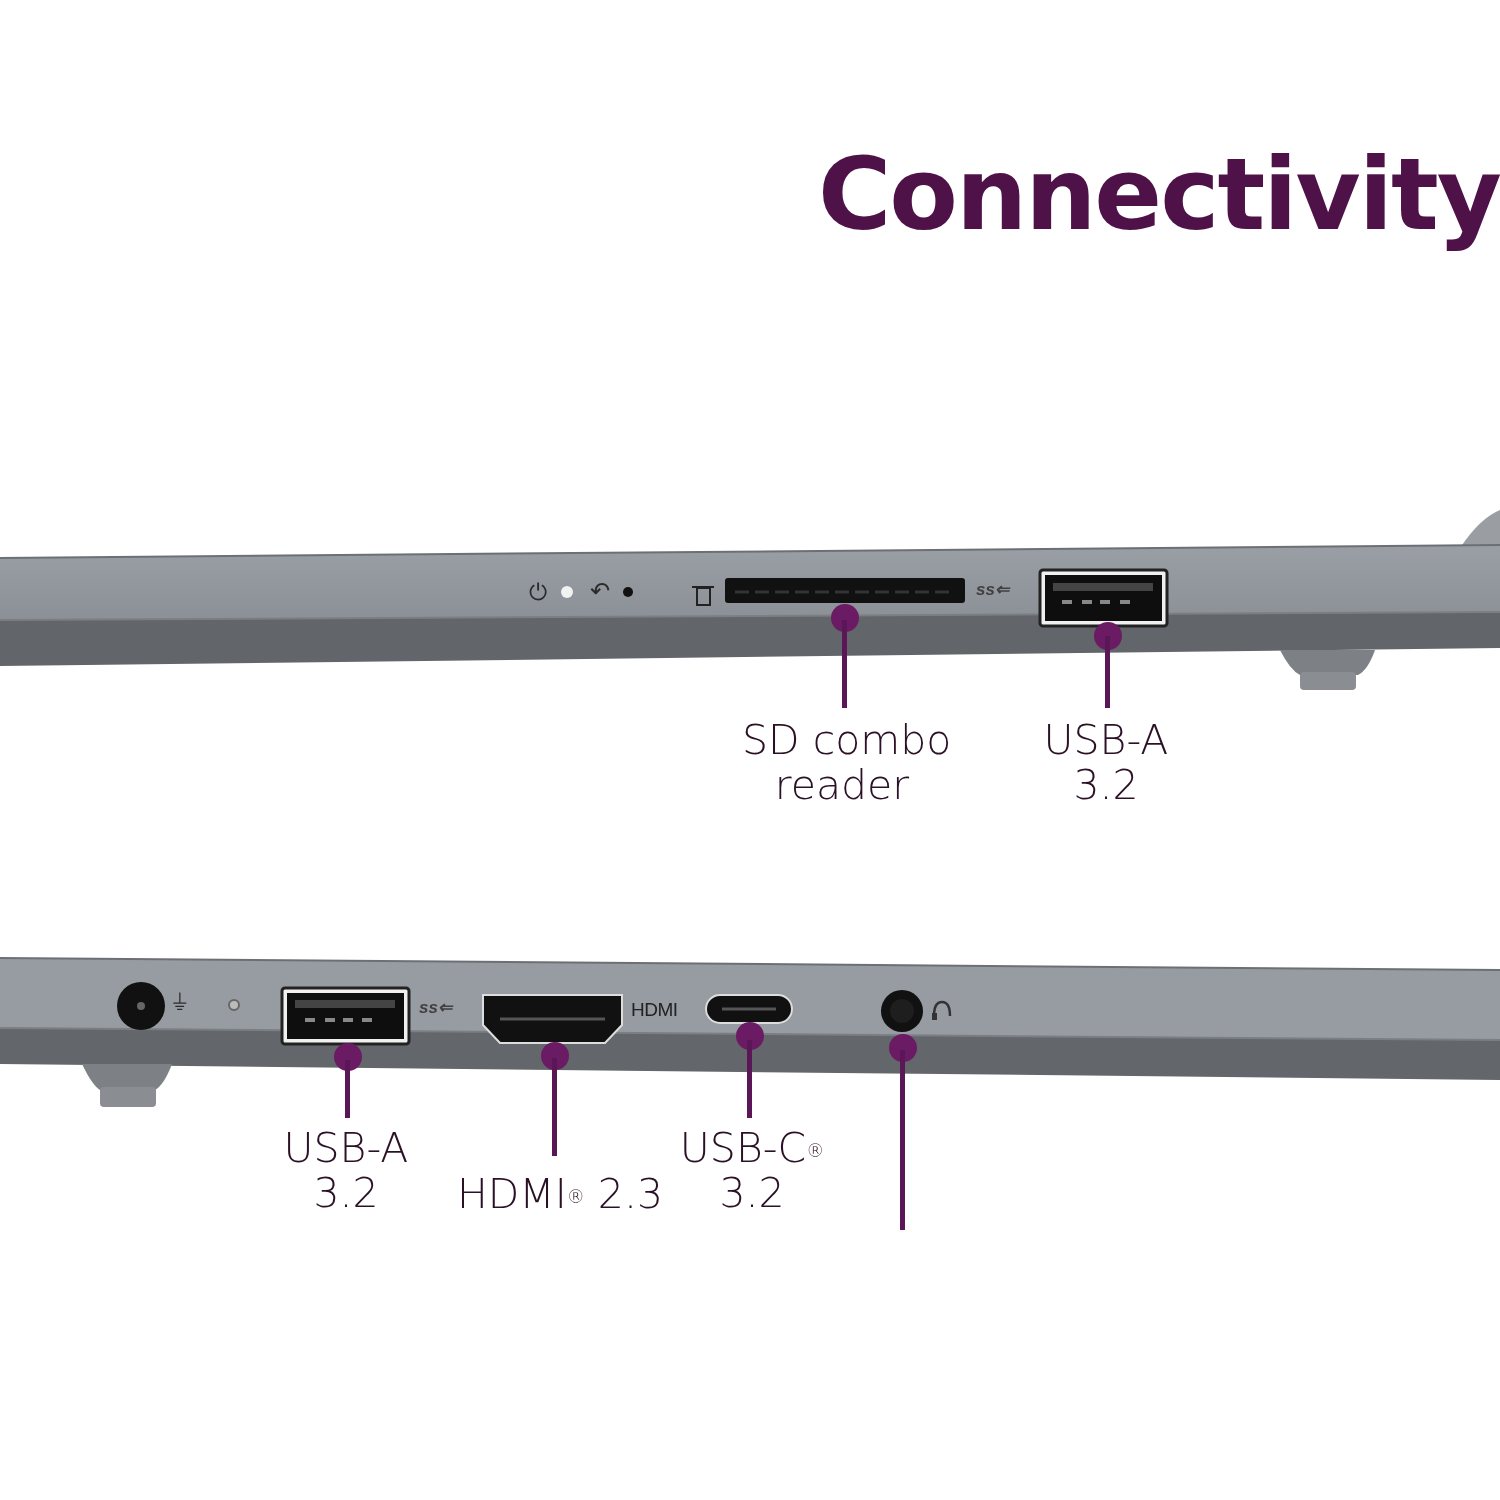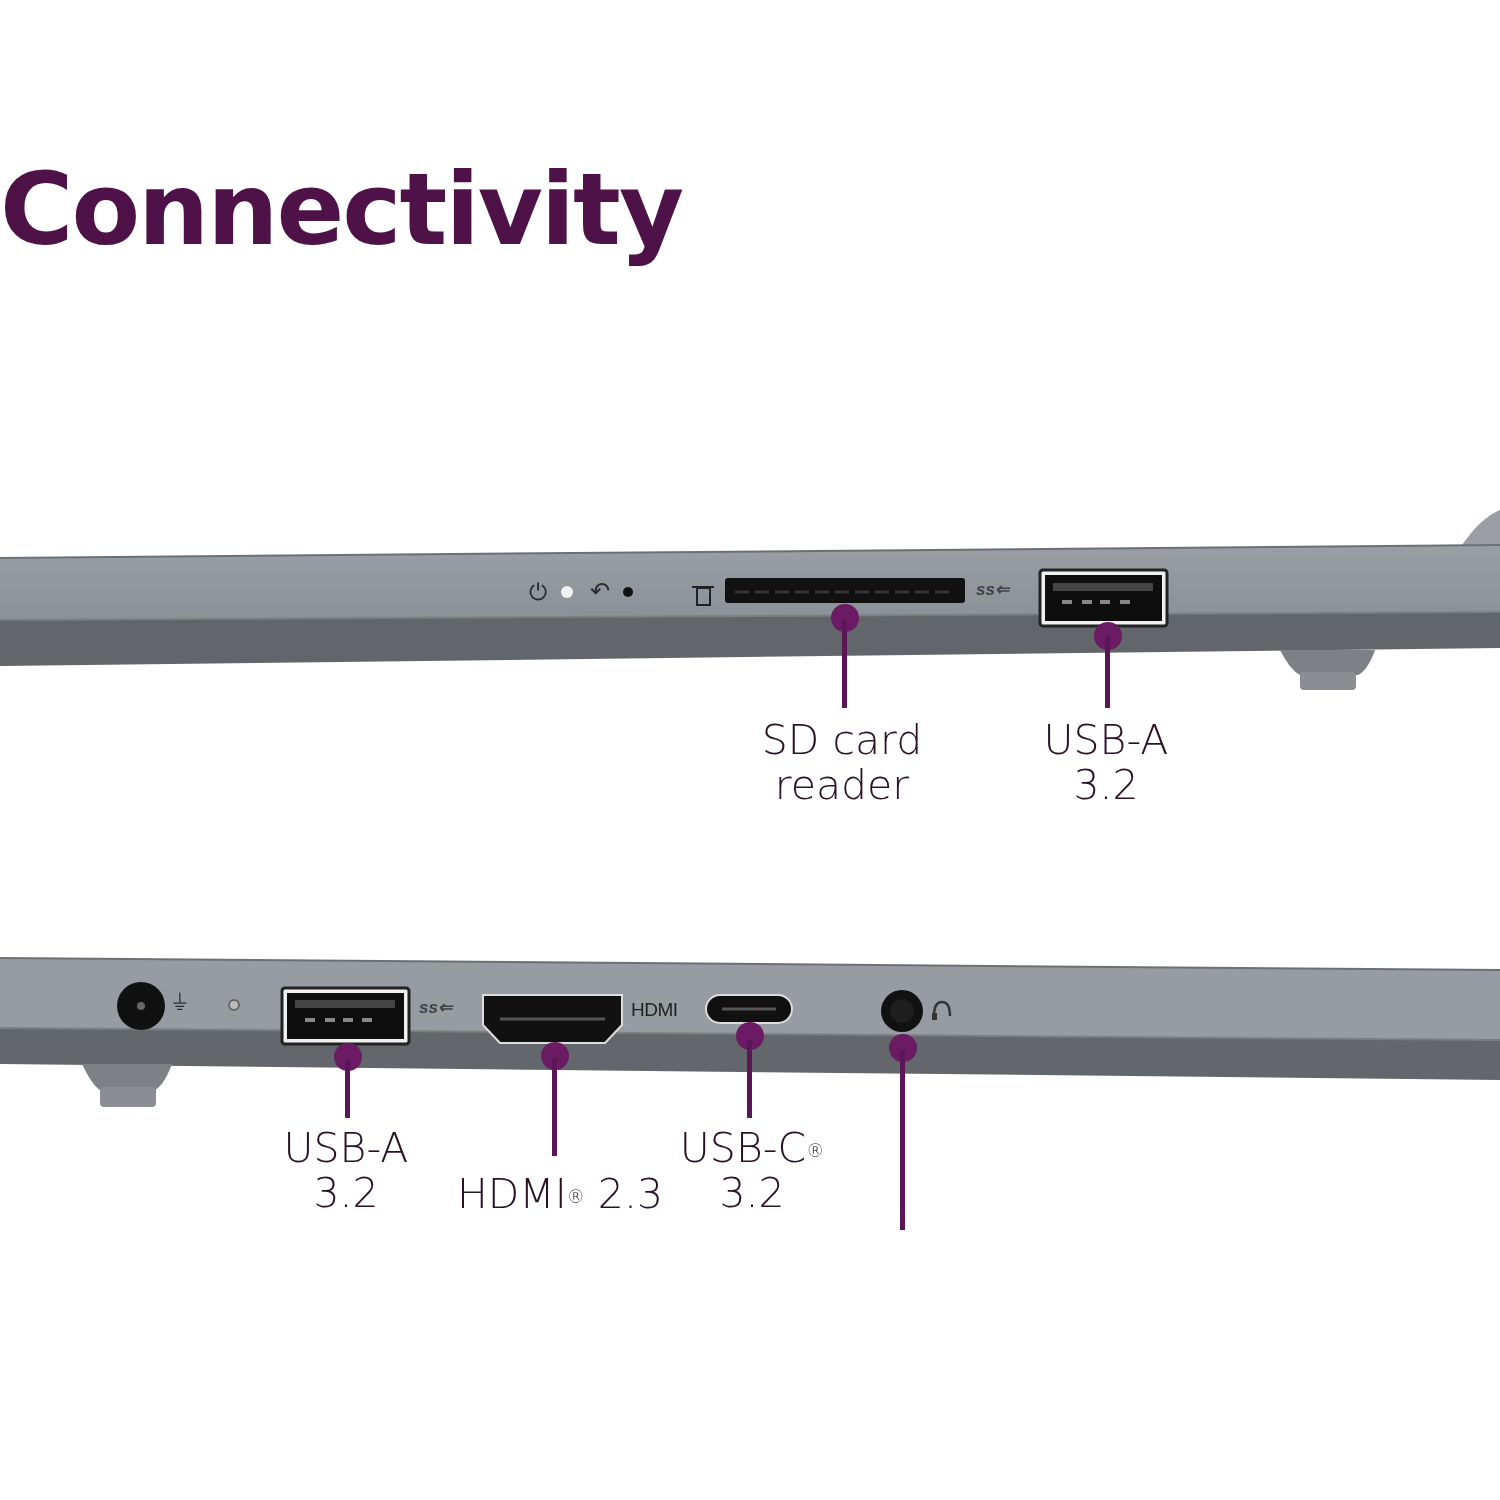--- a/index.html
+++ b/index.html
@@ -1,17 +1,17 @@
 <!DOCTYPE html>
 <html><head>
 <meta charset="utf-8">
 <style>
   html, body { margin:0; padding:0; background:#ffffff; }
   body { width:1500px; height:1500px; position:relative; overflow:hidden; font-family:"Liberation Sans", sans-serif; }
-  .title { position:absolute; left:0; top:151px; width:1500px; text-align:left; font-family:"DejaVu Sans", sans-serif; font-weight:bold; font-size:100px; letter-spacing:-2px; color:#4e1148; }
+  .title { position:absolute; left:0; top:136px; width:1500px; text-align:right; font-family:"DejaVu Sans", sans-serif; font-weight:bold; font-size:100px; letter-spacing:-2px; color:#4e1148; }
   .bar { position:absolute; left:0; width:1500px; }
   .bar svg { display:block; }
   .callout-line { position:absolute; width:5px; background:#5b1657; }
   .callout-dot { position:absolute; width:28px; height:28px; border-radius:50%; background:#6a1b63; }
   .label { position:absolute; text-align:center; color:#2a1126; font-family:"DejaVu Sans", sans-serif; font-weight:300; font-size:41px; line-height:45px; white-space:nowrap; }
   .label sup { font-size:18px; vertical-align:top; position:relative; top:2px; }
   .glyph { position:absolute; color:#2b2b2b; font-family:"DejaVu Sans", sans-serif; }
   .hdmi-text { position:absolute; font-size:19px; color:#222; font-family:"Liberation Sans", sans-serif; letter-spacing:-0.5px; }
   .ss { position:absolute; font-style:italic; font-weight:bold; font-size:17px; color:#404040; font-family:"Liberation Sans", sans-serif; }
 </style>
@@ -61,21 +61,21 @@
 <span class="glyph" style="left:529px;top:579px;font-size:23px;">⏻</span>
 <span class="glyph" style="left:590px;top:577px;font-size:24px;">↶</span>
 <span class="ss" style="left:976px;top:579px;">ss⇐</span>
 
 <div class="callout-dot" style="left:831px;top:604px;"></div>
 <div class="callout-line" style="left:842px;top:620px;height:88px;"></div>
 <div class="callout-dot" style="left:1094px;top:622px;"></div>
 <div class="callout-line" style="left:1105px;top:636px;height:72px;"></div>
 
 <div class="label" style="left:742px;top:718px;width:200px;">
-  <div>SD card</div>
+  <div>SD combo</div>
   <div>reader</div>
 </div>
 <div class="label" style="left:1006px;top:718px;width:200px;">
   <div>USB-A</div>
   <div>3.2</div>
 </div>
 
 <div class="bar" style="top:940px;height:180px;">
   <svg width="1500" height="180" viewBox="0 0 1500 180">
     <path d="M0 18 L1500 30 L1500 100 L0 92 Z" fill="#979ca2"></path>

